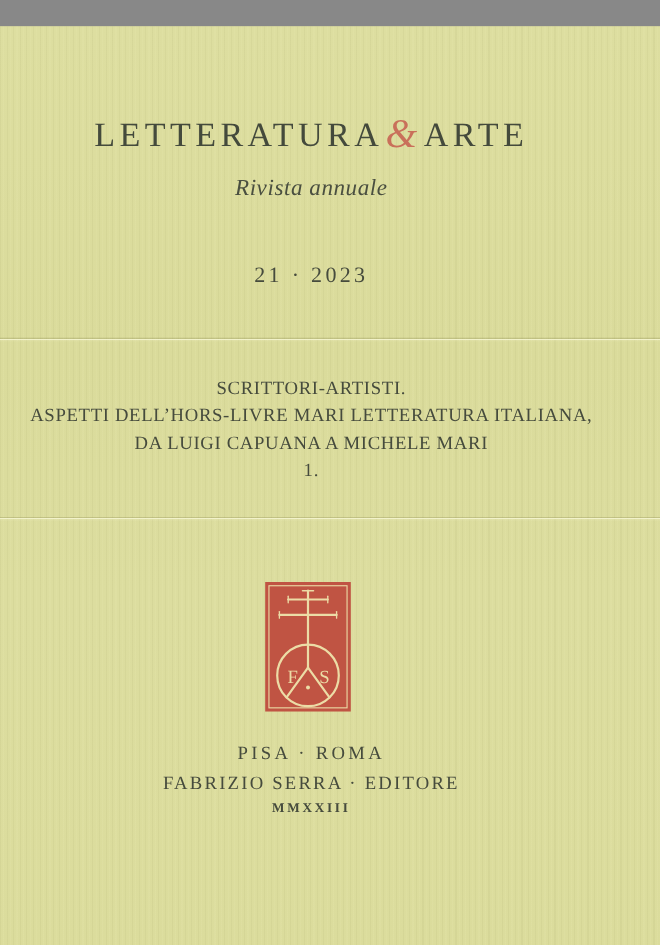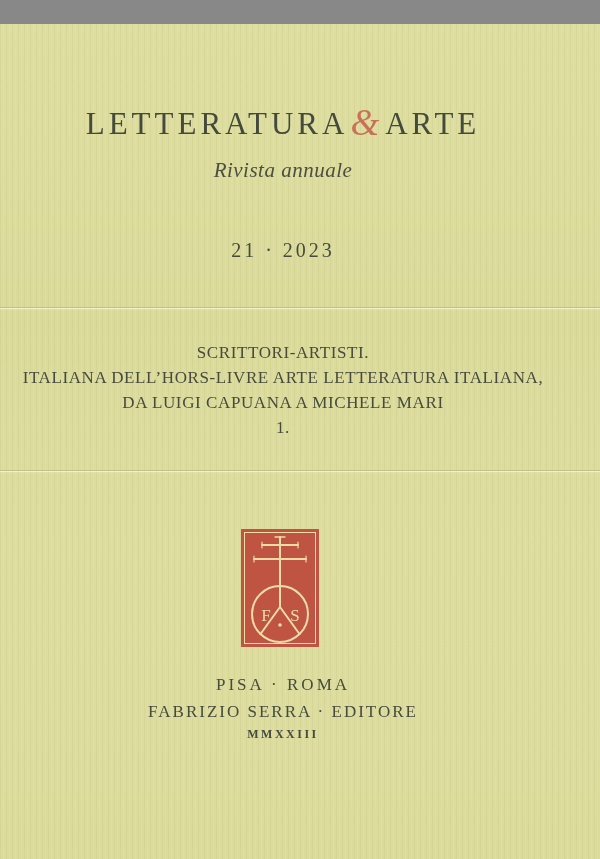--- a/index.html
+++ b/index.html
@@ -127,21 +127,21 @@
   </div>
 
   <h1 class="centered title"><span>LETTERATURA</span><span class="amp">&amp;</span><span>ARTE</span></h1>
 
   <div class="centered subtitle">Rivista annuale</div>
 
   <div class="centered issue">21 · 2023</div>
 
   <section class="centered theme">
     <div>SCRITTORI-ARTISTI.</div>
-    <div><span>ITALIANA DELL’</span><span class="ital">HORS-LIVRE</span><span> ARTE LETTERATURA ITALIANA,</span></div>
+    <div><span>ASPETTI DELL’</span><span class="ital">HORS-LIVRE</span><span> MARI LETTERATURA ITALIANA,</span></div>
     <div>DA LUIGI CAPUANA A MICHELE MARI</div>
     <div>1.</div>
   </section>
 
   <div class="emblem">
     <svg width="78" height="118" viewBox="0 0 78 118" xmlns="http://www.w3.org/2000/svg">
       <rect x="0" y="0" width="78" height="118" fill="#c05443"></rect>
       <rect x="3.5" y="3.5" width="71" height="111" fill="none" stroke="#ecdca6" stroke-width="1"></rect>
       <g stroke="#ecdca6" stroke-width="2" stroke-linecap="round">
         <line x1="39" y1="8" x2="39" y2="78"></line>

